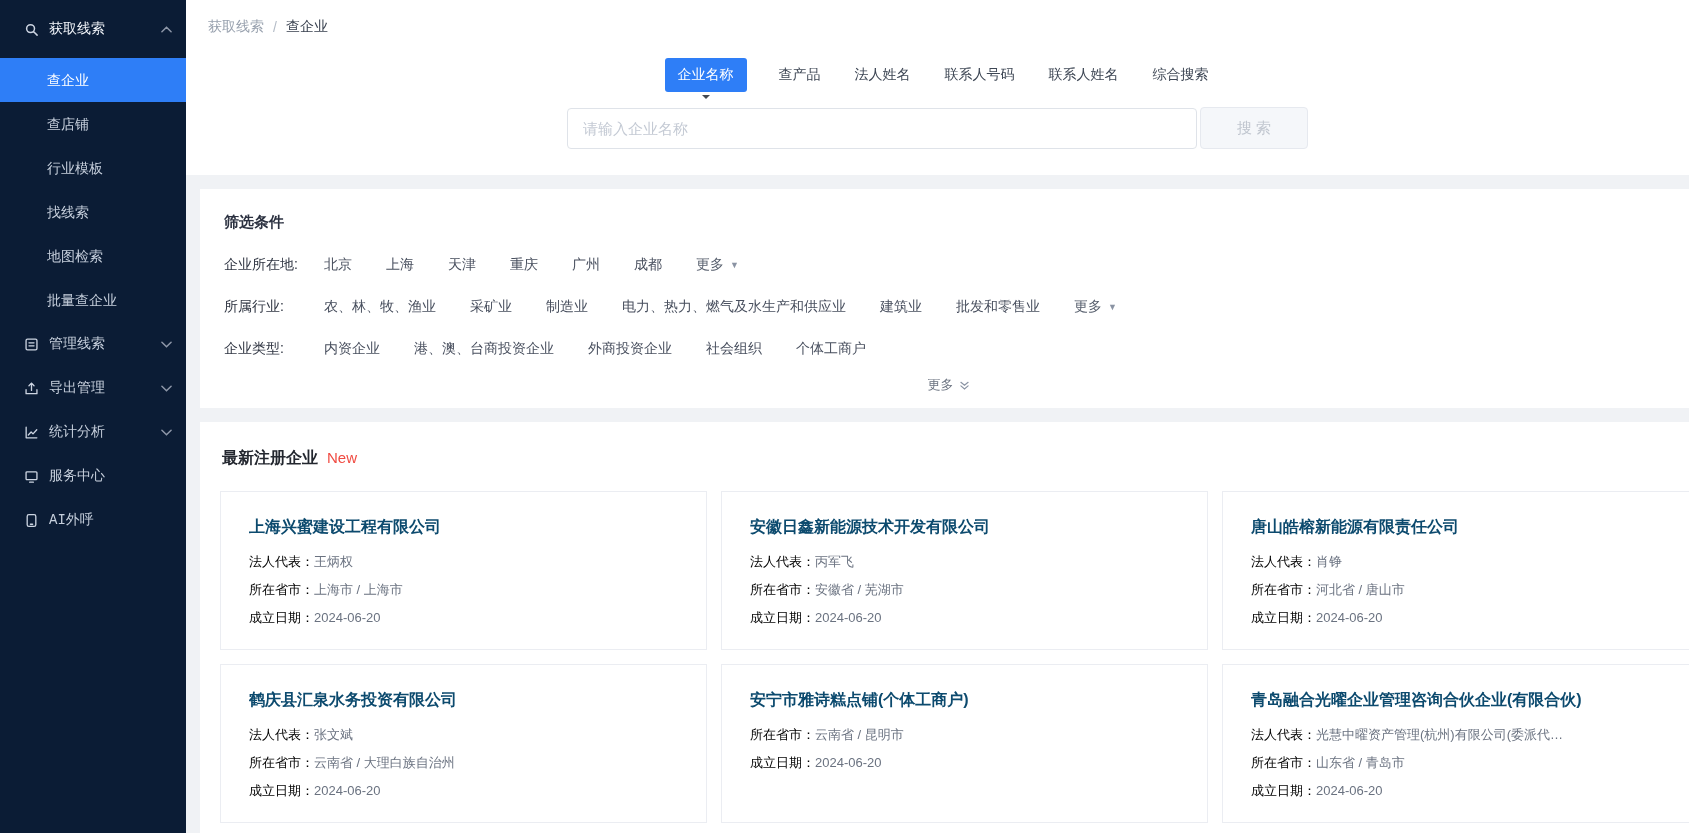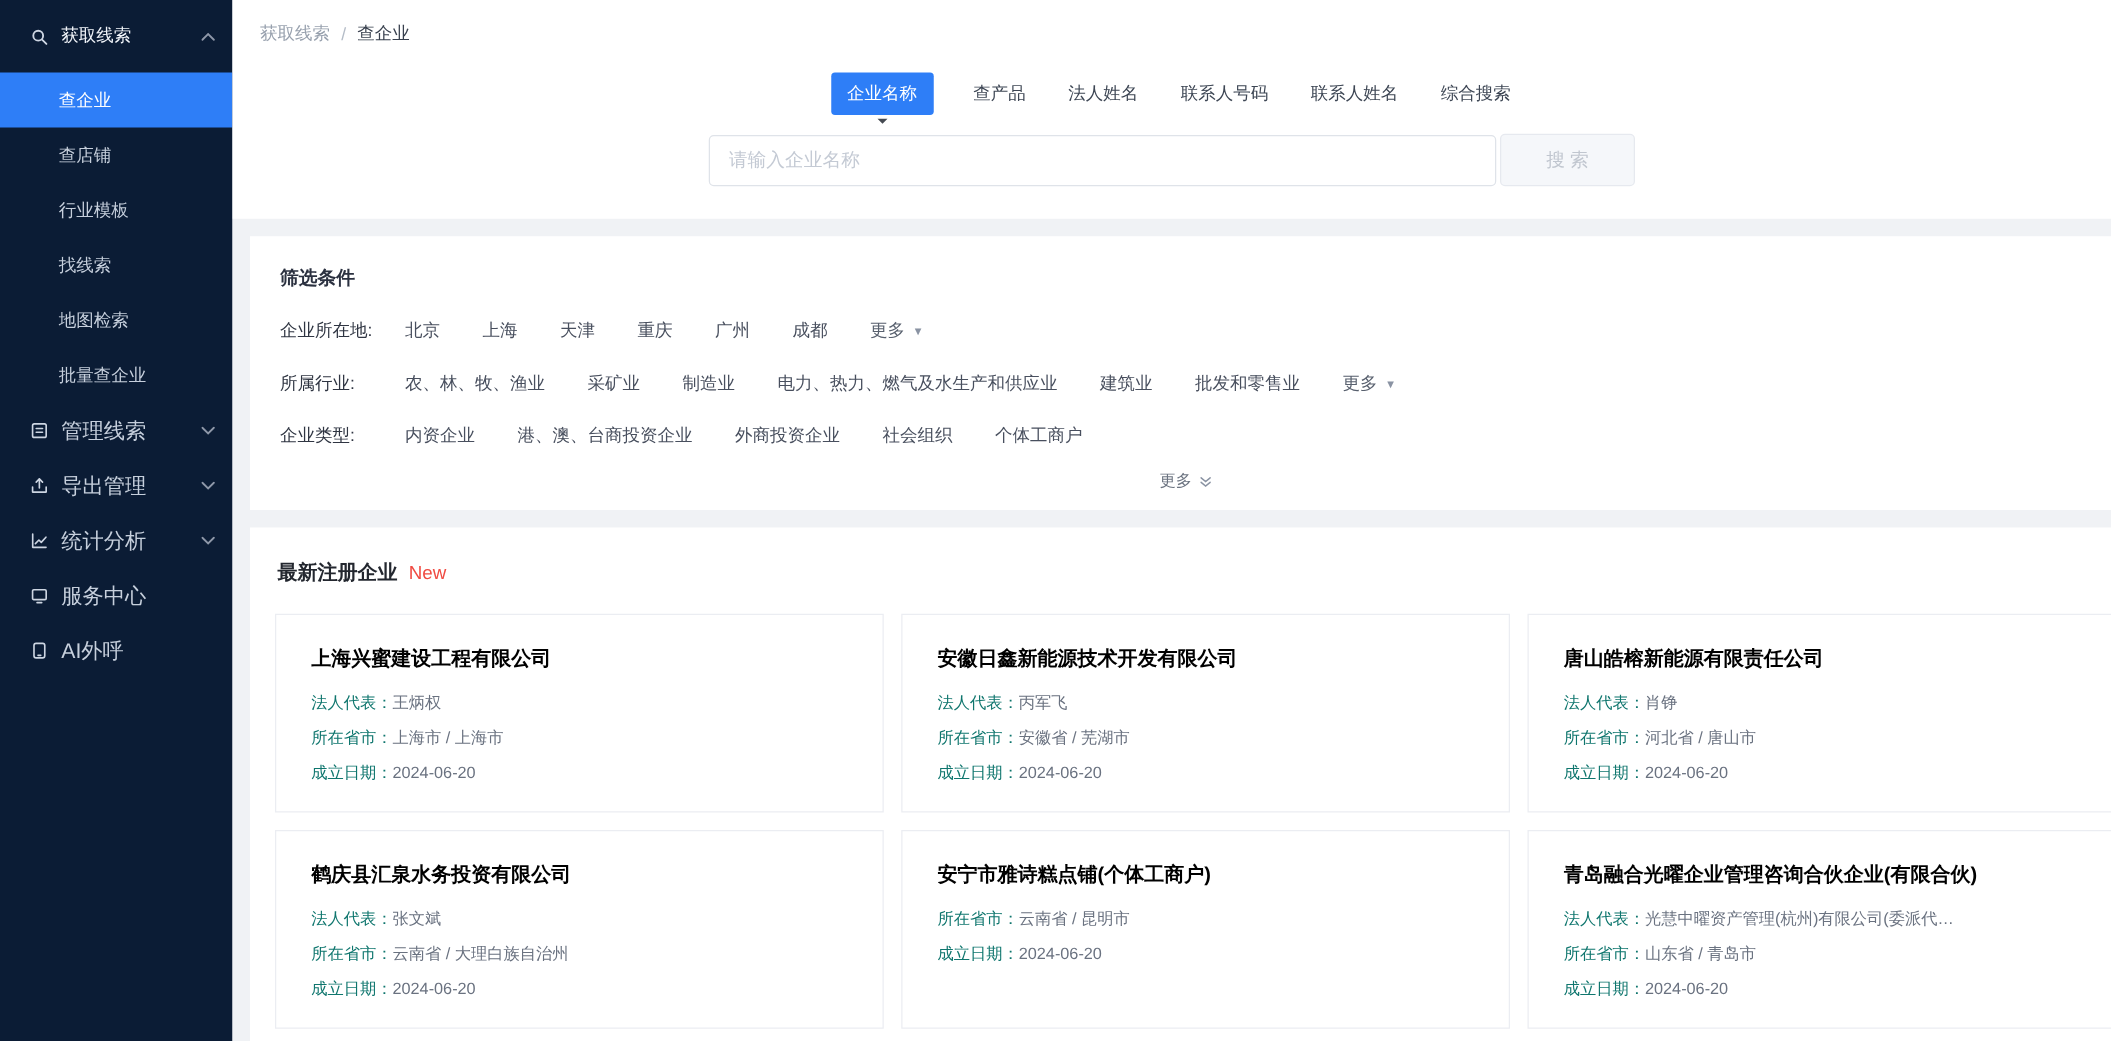--- a/index.html
+++ b/index.html
@@ -10,21 +10,21 @@
   
   .sidebar { width: 186px; flex-shrink: 0; background: #0b1c35; color: #c6cfdc; overflow: hidden; }
   .nav-header { height: 58px; display: flex; align-items: center; padding: 0 14px 0 24px; color: #f2f5fa; font-size: 14px; cursor: pointer; }
   .nav-header .icon, .nav-item .icon { width: 16px; height: 16px; margin-right: 9px; display: inline-flex; align-items: center; color: #cdd5e2; }
   .icon svg { width: 15px; height: 15px; display: block; }
   .chev { margin-left: auto; color: #8e97a8; display: inline-flex; }
   .chev svg { width: 11px; height: 7px; }
   .subnav { display: block; }
   .sub-item { height: 44px; line-height: 44px; padding-left: 47px; font-size: 14px; color: #c6cfdc; cursor: pointer; white-space: nowrap; }
   .sub-item.active { background: #2e7ef7; color: #ffffff; }
-  .nav-item { height: 44px; display: flex; align-items: center; padding: 0 14px 0 24px; font-size: 17px; color: #c6cfdc; cursor: pointer; white-space: nowrap; }
+  .nav-item { height: 44px; display: flex; align-items: center; padding: 0 14px 0 24px; font-size: 14px; color: #c6cfdc; cursor: pointer; white-space: nowrap; font-family: Liberation Mono, monospace; }
 
   
   .main { flex: 1; overflow: hidden; background: #f0f2f5; }
 
   .top-section { background: #ffffff; padding-bottom: 26px; }
   .breadcrumb { height: 54px; display: flex; align-items: center; padding: 0 22px; font-size: 14px; color: #98a1ae; }
   .breadcrumb .sep { margin: 0 9px; color: #b4bcc7; }
   .breadcrumb .current { color: #38404e; }
 
   .tabs-row { display: flex; justify-content: center; align-items: center; gap: 30px; margin-top: 4px; }
@@ -54,23 +54,23 @@
     font-size: 13px; color: #6b7380; cursor: pointer; }
   .panel-more svg { width: 11px; height: 9px; color: #8a93a3; }
 
   
   .companies-panel { padding: 26px 20px 20px 20px; height: 420px; overflow: hidden; }
   .companies-head { display: flex; align-items: baseline; gap: 9px; margin: 0 0 22px 2px; }
   .companies-title { font-size: 16px; font-weight: bold; color: #23272f; }
   .companies-badge { font-size: 15px; color: #f04b42; }
   .cards { display: grid; grid-template-columns: repeat(3, 487px); gap: 14px; }
   .card { border: 1px solid #ebedf2; background: #fff; padding: 25px 28px 22px 28px; cursor: pointer; overflow: hidden; }
-  .card-name { font-size: 16px; font-weight: bold; color: #000000; margin-bottom: 15px; white-space: nowrap; overflow: hidden; }
+  .card-name { font-size: 16px; font-weight: bold; color: #0c4a6e; margin-bottom: 15px; white-space: nowrap; overflow: hidden; }
   .card-line { font-size: 13px; margin-top: 10px; white-space: nowrap; overflow: hidden; }
-  .card-line .fl { color: #0f766e; margin-top: 24px; }
+  .card-line .fl { color: #000000; margin-top: 24px; }
   .card-line .fv { color: #6a7280; }
 </style>
 </head>
 <body>
 
 <div class="app">
 
   <aside class="sidebar">
     <div class="nav-header">
       <span class="icon">

